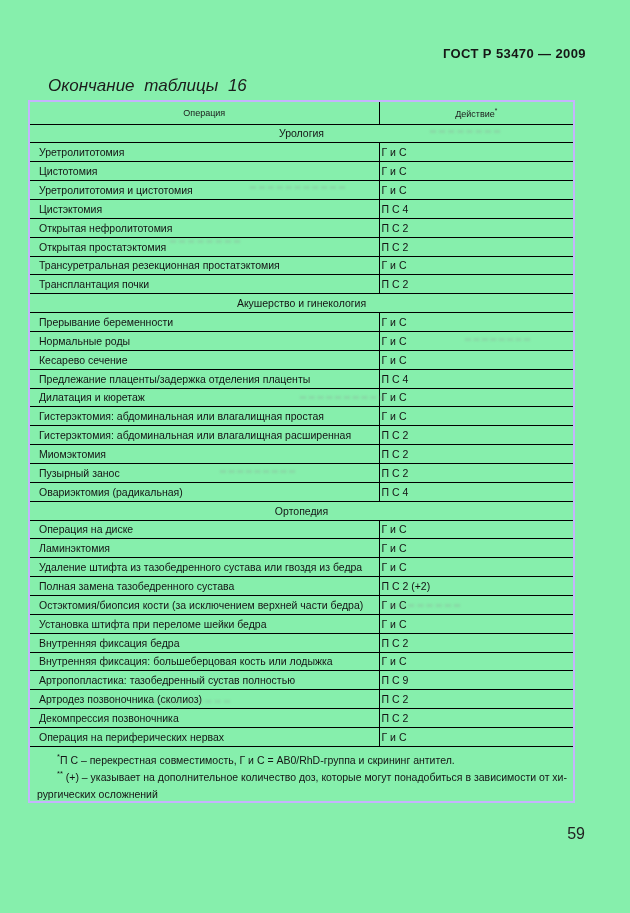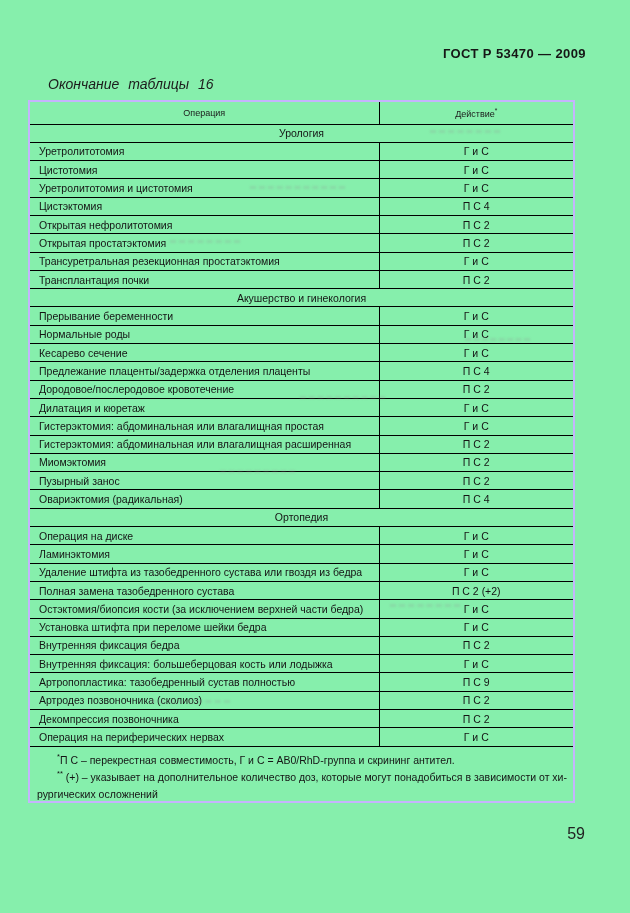--- a/index.html
+++ b/index.html
@@ -13,21 +13,21 @@
   }
   .page { position: absolute; inset: 0; background: #86efac; }
 
   .doc-header {
     position: absolute; top: 46px; right: 44px;
     font-size: 13px; font-weight: bold; letter-spacing: 0.4px;
     color: #161616;
   }
   .caption {
     position: absolute; top: 76px; left: 48px;
-    font-size: 14px; font-style: italic; word-spacing: 5px;
+    font-size: 17px; font-style: italic; word-spacing: 5px;
     color: #1c1c1c;
   }
 
   table.ops-table {
     position: absolute; top: 100px; left: 28px;
     width: 545px; height: 703px;
     border-collapse: collapse; table-layout: fixed;
     border: 2px solid #c4b5fd;
   }
   .ops-table th, .ops-table td {
@@ -36,21 +36,21 @@
   }
   thead tr { height: 23px; }
   thead th {
     font-weight: normal; font-size: 9px; text-align: center;
     border-bottom: 3px double #000;
     color: #1a1a1a;
   }
   thead th sup { font-size: 6.5px; }
   tbody td { font-size: 10.5px; height: 17px; vertical-align: middle; color: #141414; }
   td.cell-op { text-align: left; padding: 0 4px 0 9px; }
-  td.cell-act { text-align: center; padding: 0 2px; }
+  td.cell-act { padding: 0 2px; }
   td.section-cell { text-align: center; padding: 0 2px; }
   tfoot tr { height: 52px; }
   tfoot td {
     vertical-align: top; padding: 3px 14px 0 7px;
     white-space: normal;
   }
   .fn-line { font-size: 10.5px; line-height: 13.5px; color: #141414; white-space: nowrap; }
   .fn-line.indent { text-indent: 20px; }
   .fn-line sup { font-size: 7.5px; }
 
@@ -148,24 +148,20 @@
         </tr>
         <tr>
           <td class="cell-op">Кесарево сечение</td>
           <td class="cell-act">Г и С</td>
         </tr>
         <tr>
           <td class="cell-op">Предлежание плаценты/задержка отделения плаценты</td>
           <td class="cell-act">П С 4</td>
         </tr>
         <tr>
-          <td class="cell-op">Дородовое/послеродовое кровотечение</td>
-          <td class="cell-act">П С 2</td>
-        </tr>
-        <tr>
           <td class="cell-op">Дилатация и кюретаж</td>
           <td class="cell-act">Г и С</td>
         </tr>
         <tr>
           <td class="cell-op">Гистерэктомия: абдоминальная или влагалищная простая</td>
           <td class="cell-act">Г и С</td>
         </tr>
         <tr>
           <td class="cell-op">Гистерэктомия: абдоминальная или влагалищная расширенная</td>
           <td class="cell-act">П С 2</td>

